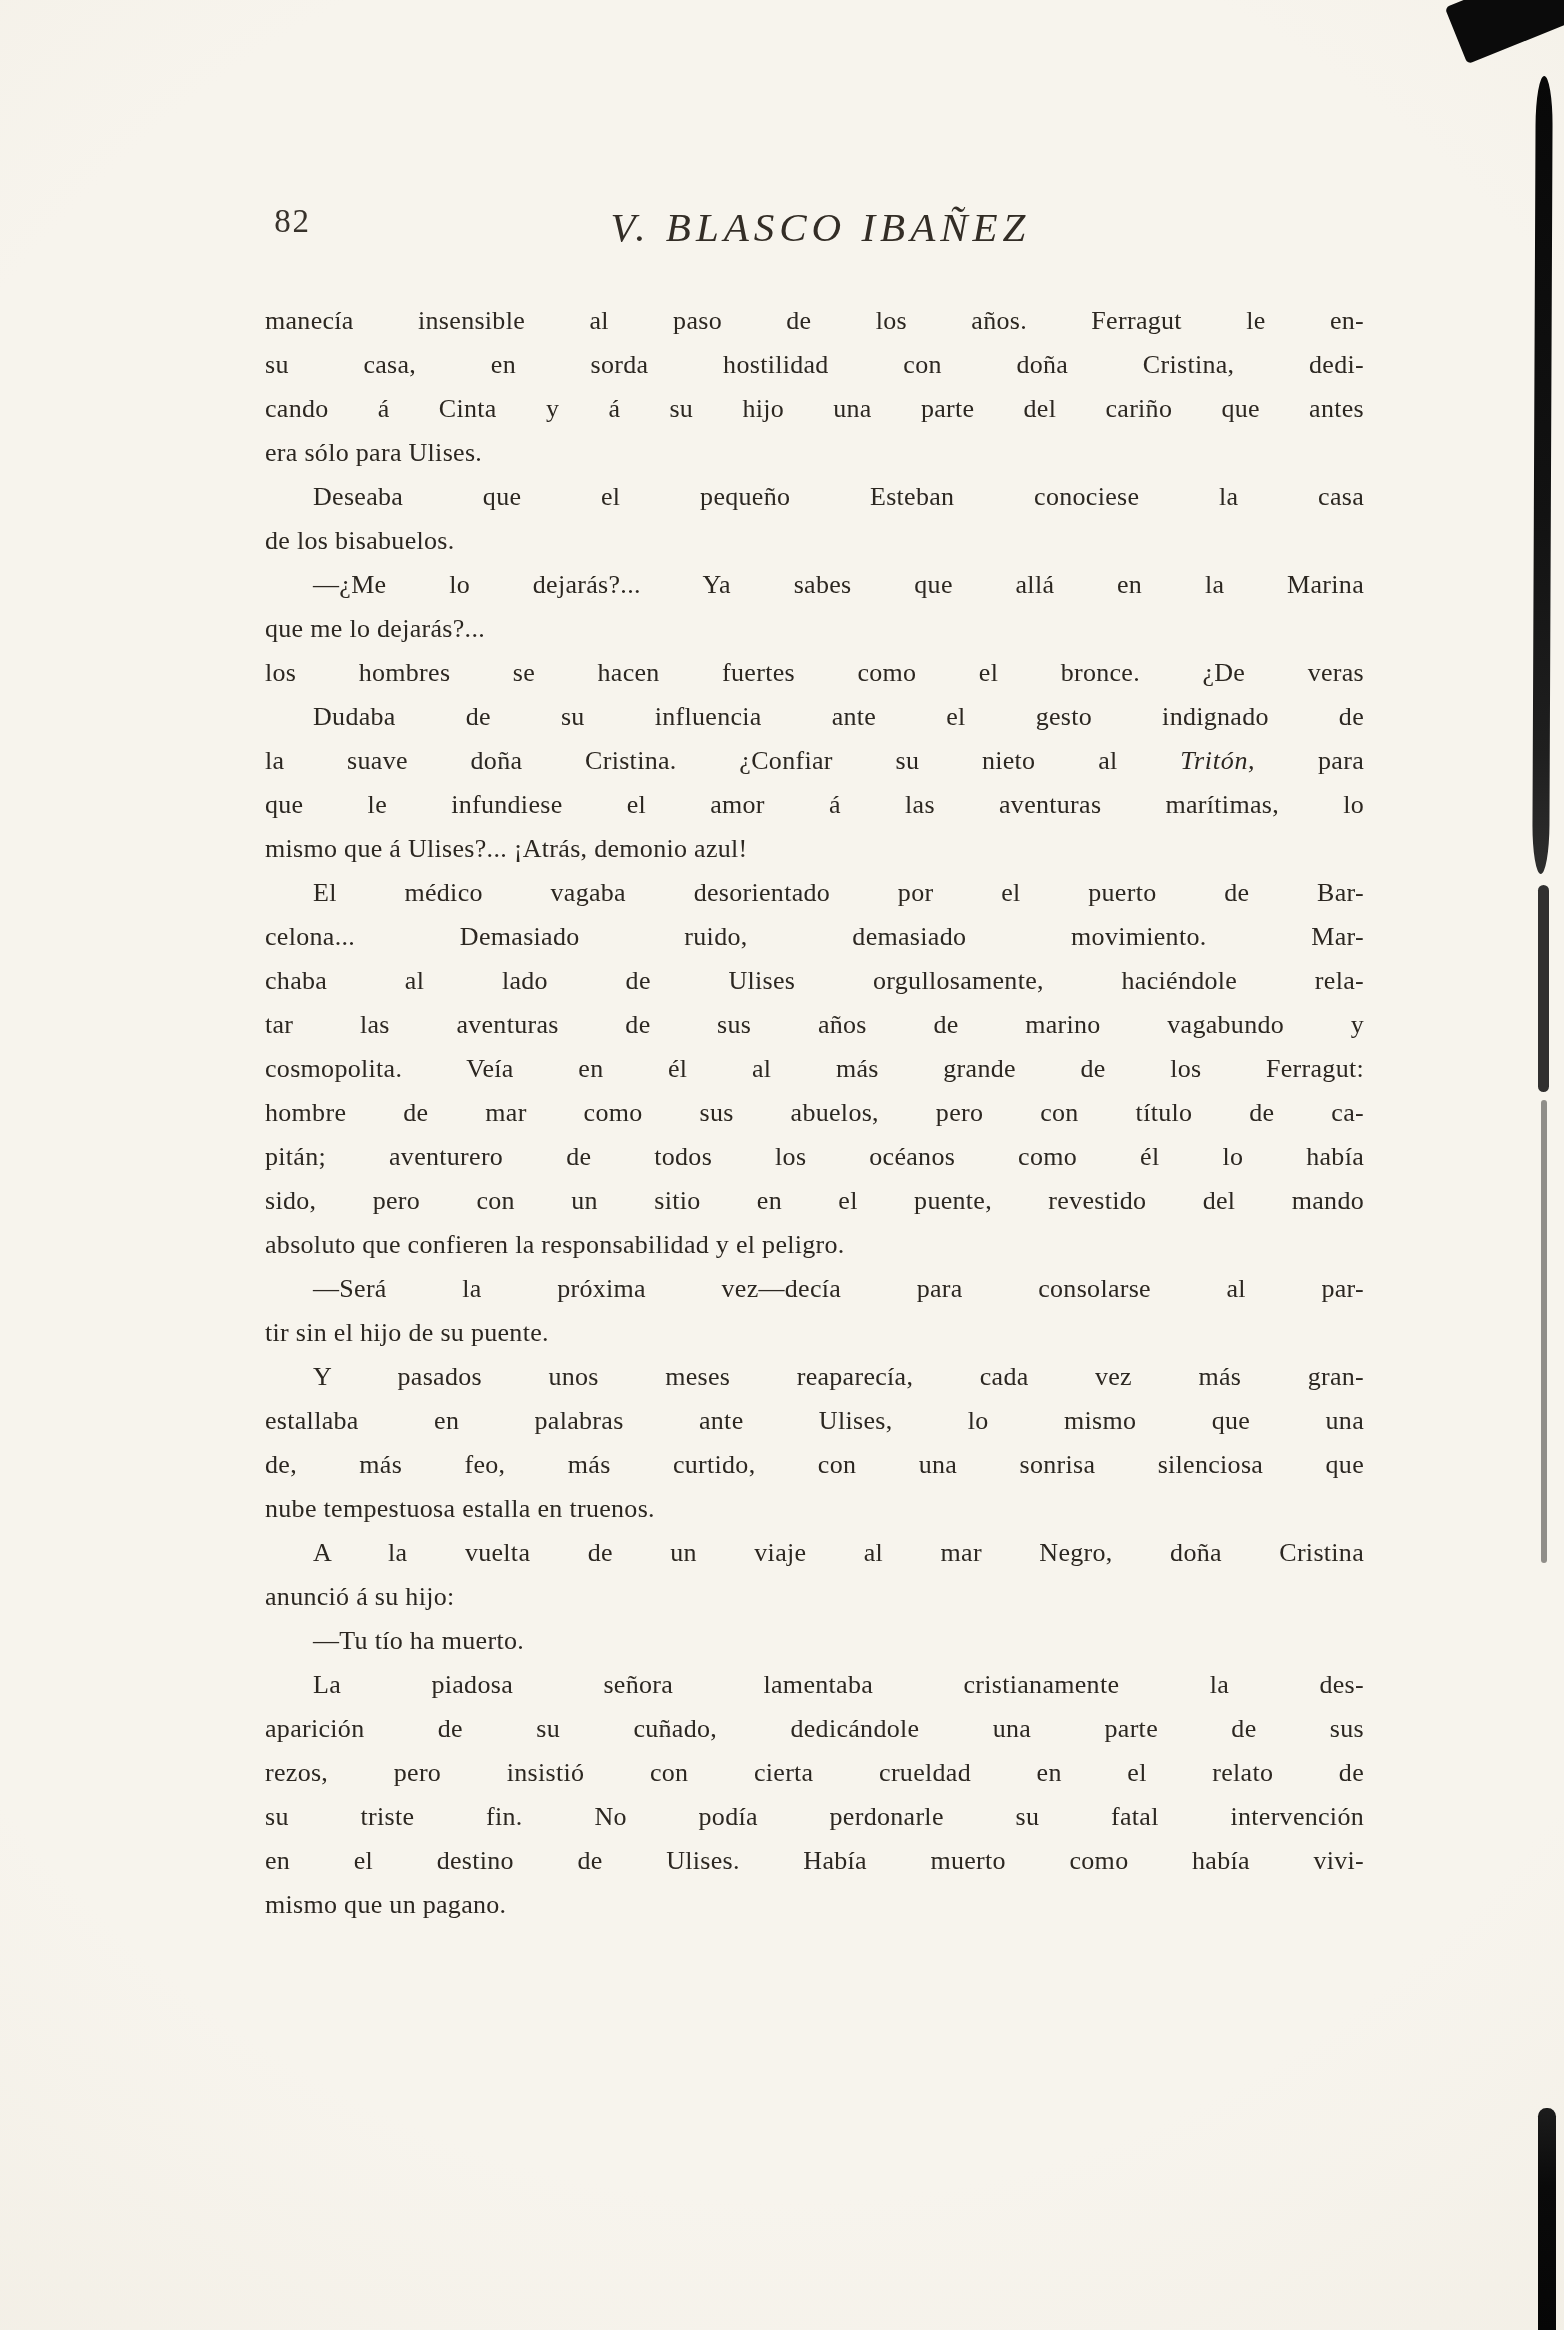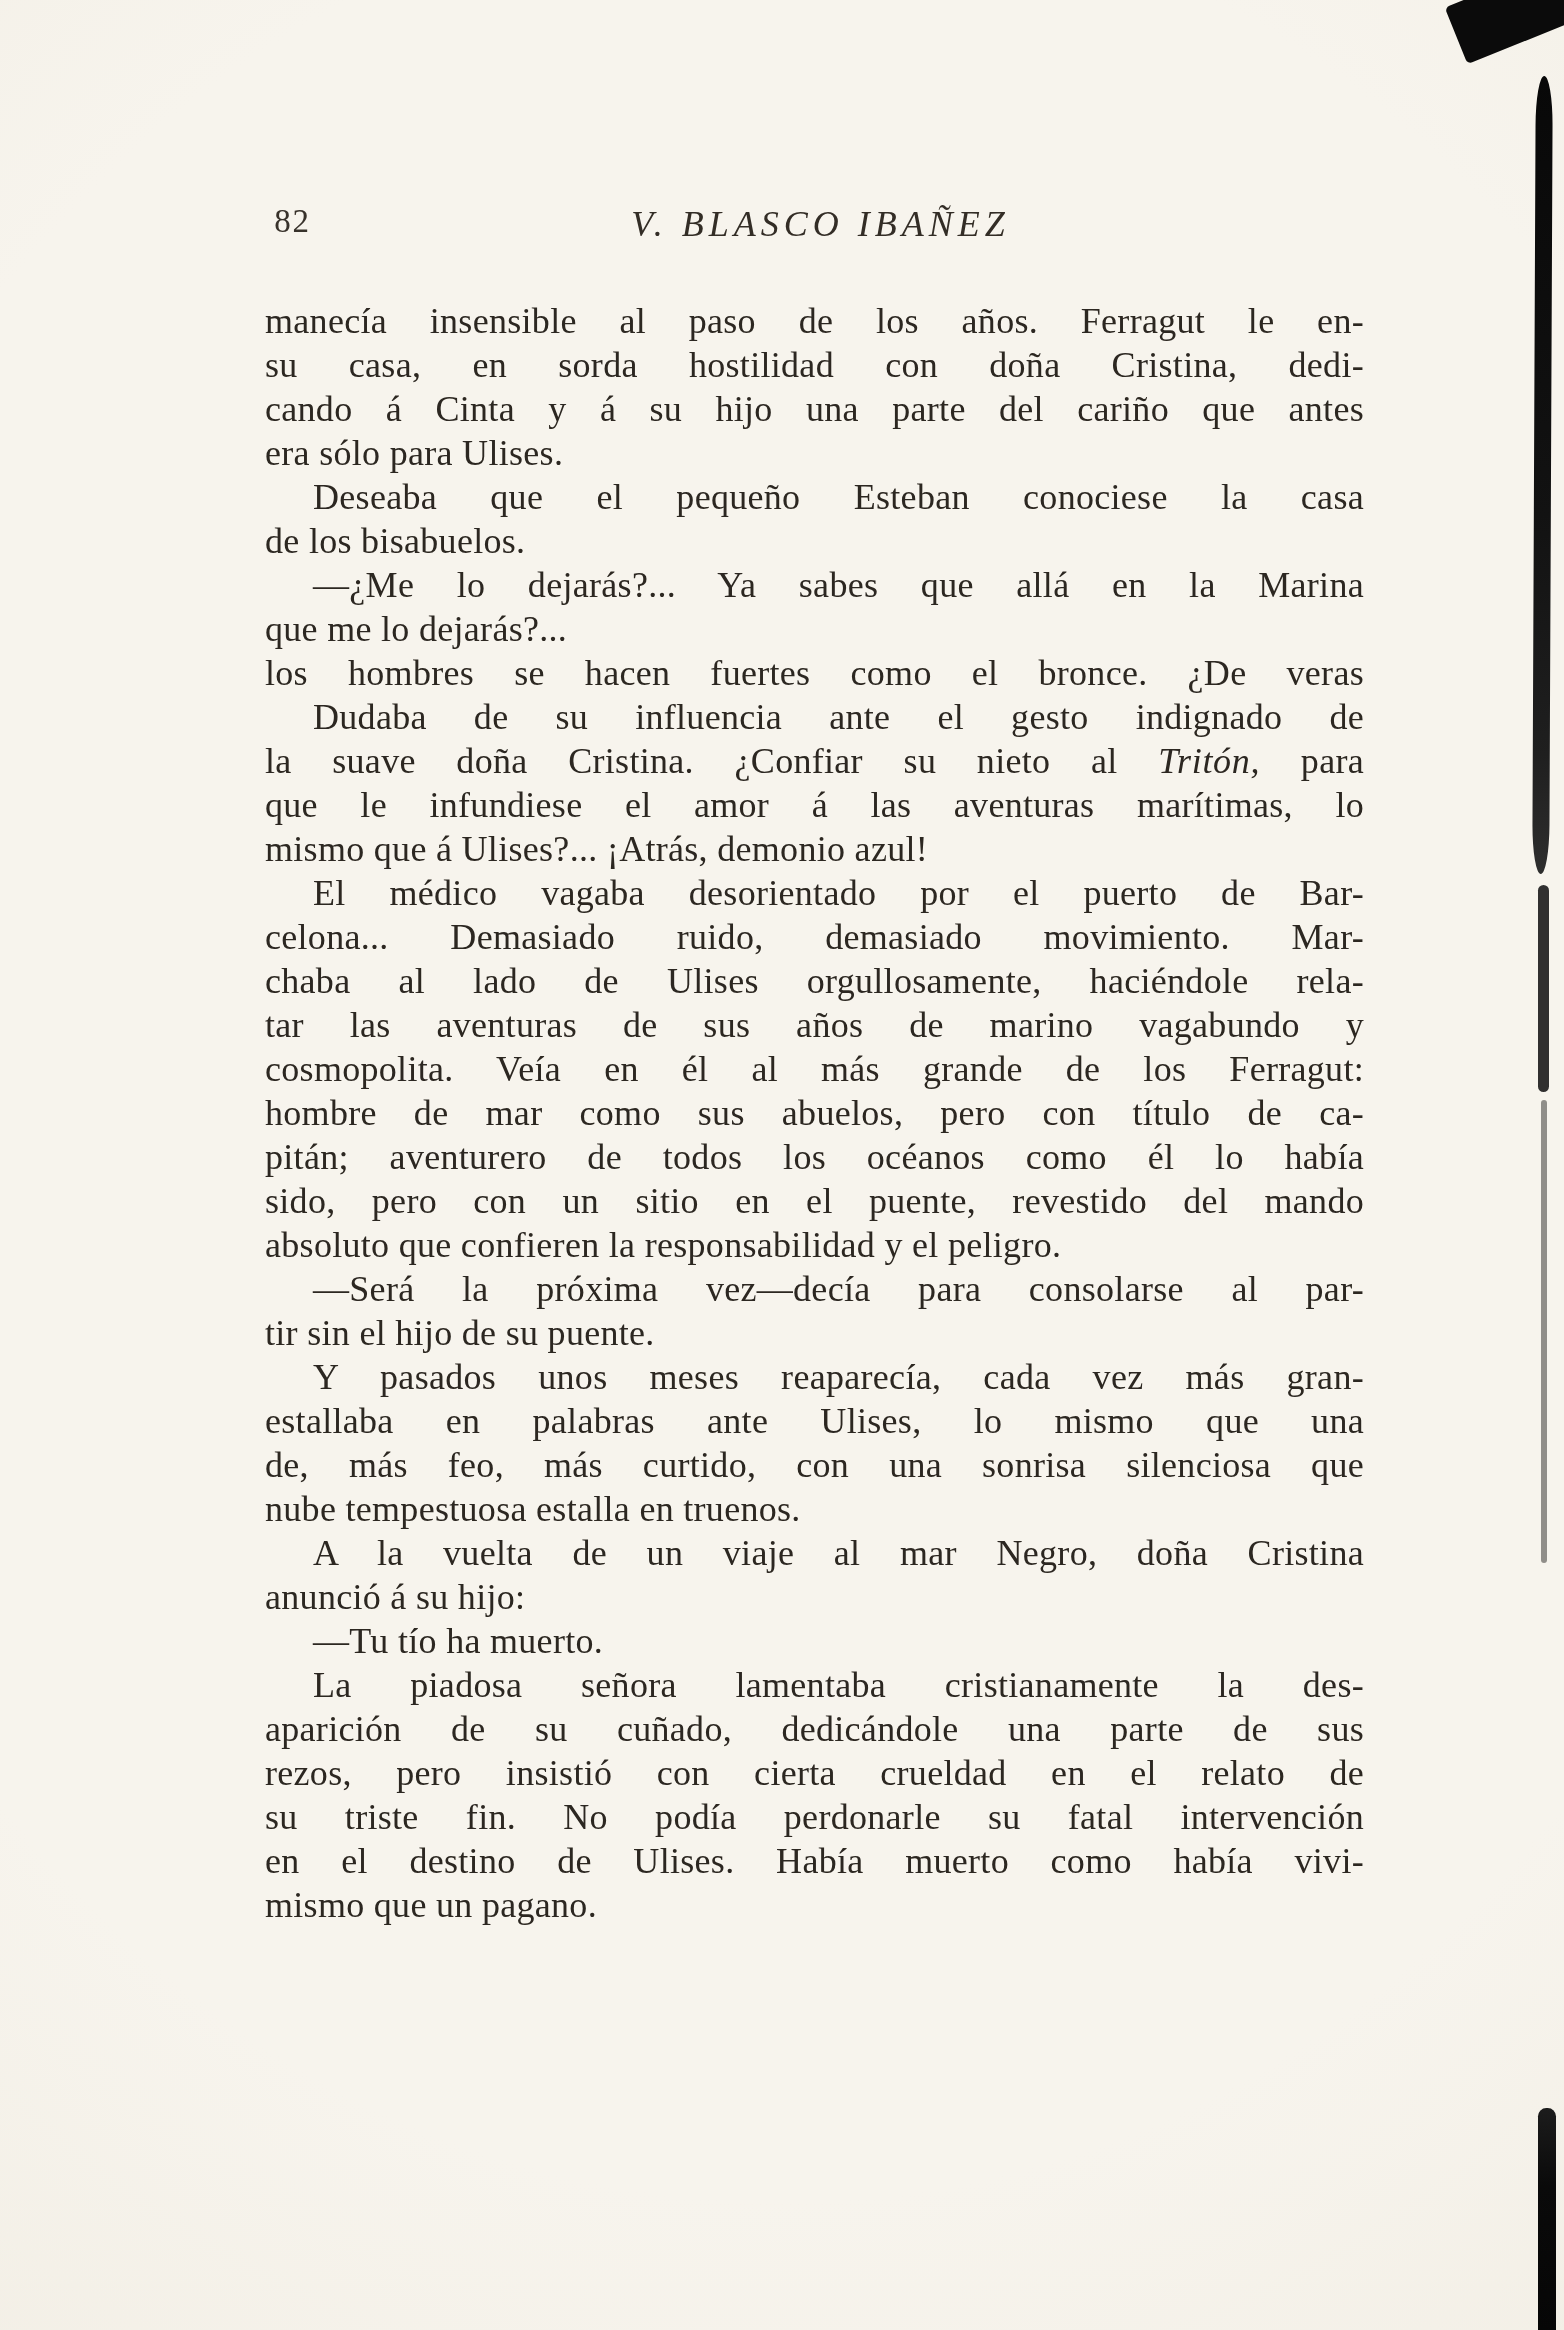--- a/index.html
+++ b/index.html
@@ -34,32 +34,32 @@
     letter-spacing: 1.7px;
     color: #38322b;
   }
   .header-title {
     position: absolute;
     left: 0;
     width: 100%;
     top: 0;
     text-align: center;
     font-style: italic;
-    font-size: 36px;
+    font-size: 41px;
     letter-spacing: 5px;
     color: #332d26;
   }
 
   
   .text-block {
     position: absolute;
     top: 299px;
     left: 265px;
     width: 1099px;
-    font-size: 36px;
+    font-size: 26px;
     line-height: 44px;
     letter-spacing: 0.3px;
   }
   .paragraph { margin: 0; }
   .line {
     text-align: justify;
     text-align-last: justify;
     white-space: normal;
   }
   .line.last-line {

